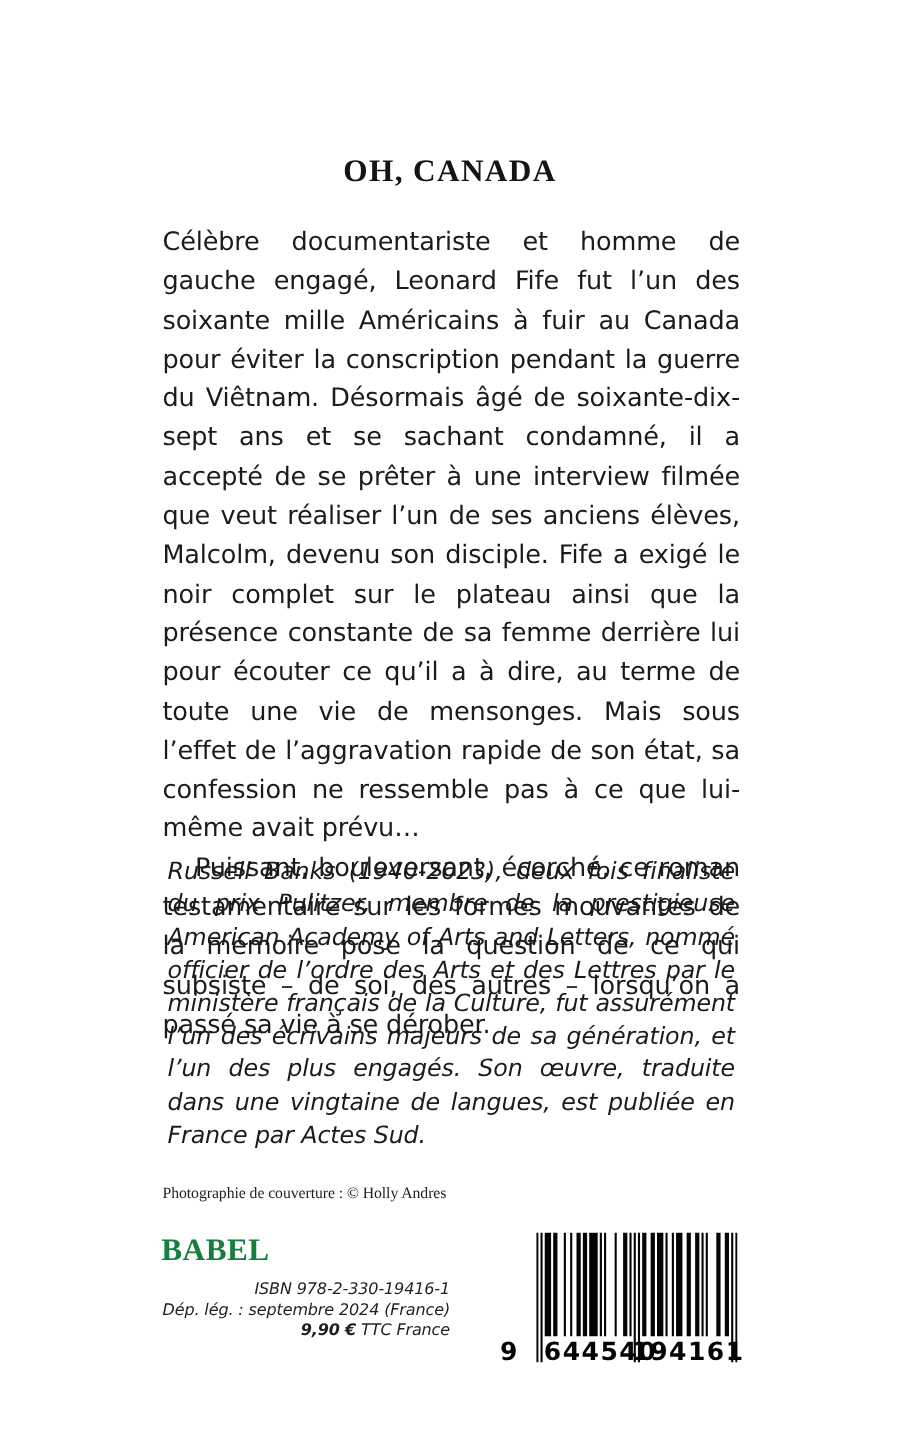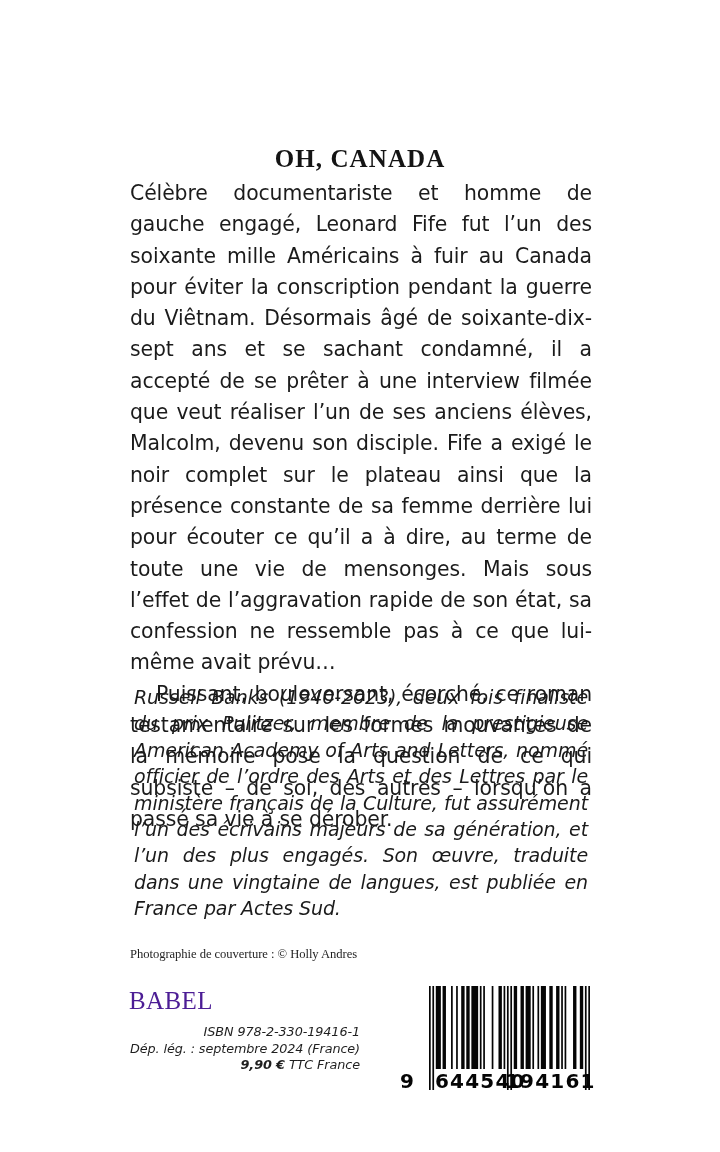--- a/index.html
+++ b/index.html
@@ -22,21 +22,21 @@
     position: absolute;
     inset: 0;
     background: #ffffff;
   }
 
   
   .book-title {
     position: absolute;
     left: 0;
     right: 0;
-    top: 128px;
+    top: 107px;
     text-align: center;
     font-family: "Liberation Serif", serif;
     font-weight: bold;
     font-size: 25px;
     letter-spacing: 1.1px;
     color: #141414;
   }
 
   
   .blurb {
@@ -90,24 +90,24 @@
     color: #1f1f1f;
     letter-spacing: -0.05px;
   }
 
   
   .imprint {
     position: absolute;
     left: 129px;
     top: 987px;
     font-family: "Liberation Serif", serif;
-    font-weight: normal;
+    font-weight: bold;
     font-size: 25px;
     letter-spacing: 0.4px;
-    color: #4c1d95;
+    color: #15803d;
   }
 
   
   .legal {
     position: absolute;
     left: 130px;
     top: 1024px;
     font-family: "DejaVu Sans", sans-serif;
     font-style: italic;
     font-size: 12.8px;

